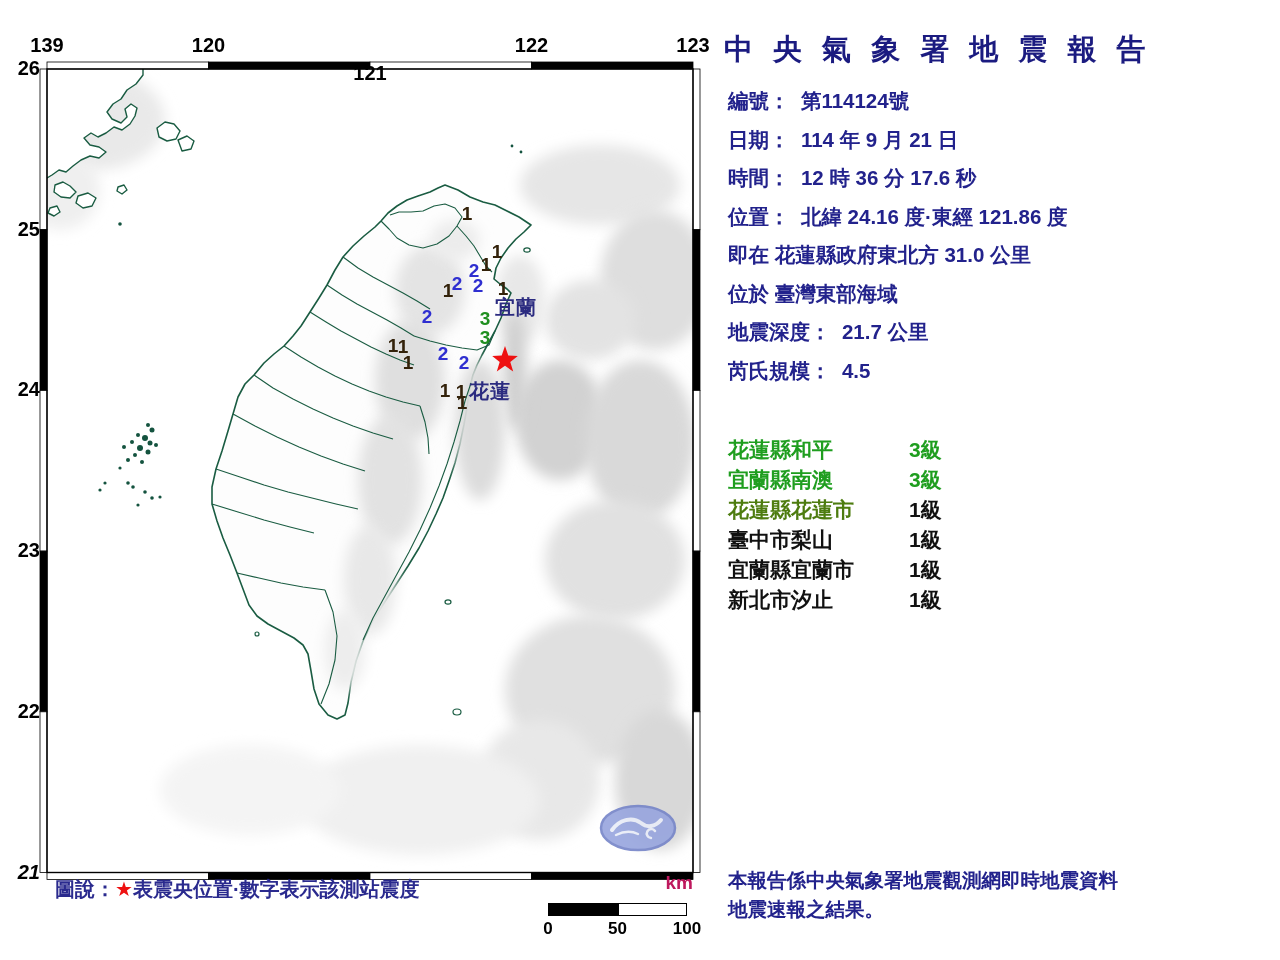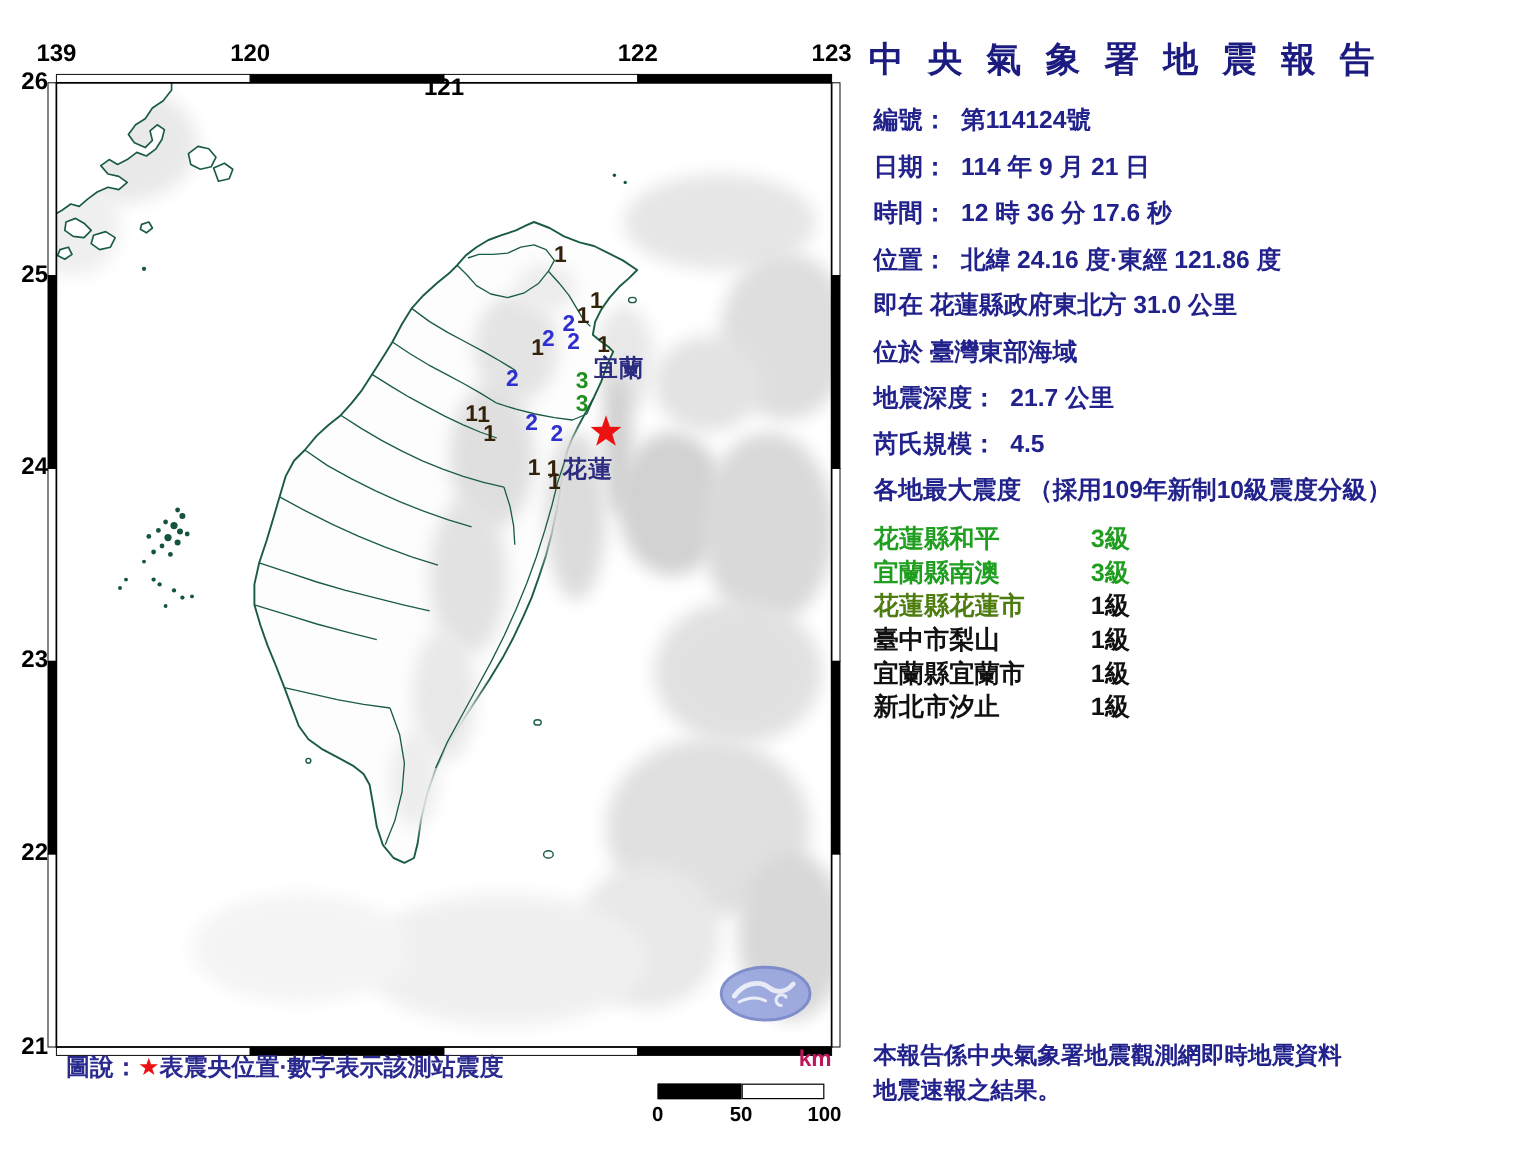--- a/index.html
+++ b/index.html
@@ -19,21 +19,21 @@
   #bar-white{position:absolute;left:617.5px;top:903px;width:69.5px;height:13px;background:#fff;border:1.5px solid #000;box-sizing:border-box;}
   .scale-tick{position:absolute;top:919px;transform:translateX(-50%);font-size:17px;font-weight:700;color:#000;}
   
   #info-panel{position:absolute;left:724px;top:0;width:556px;height:960px;}
   #page-title{position:absolute;left:0;top:30px;margin:0;font-size:29px;font-weight:700;
               color:#1b1b80;letter-spacing:6px;white-space:nowrap;}
   #detail-lines{position:absolute;left:4px;top:82px;}
   .detail-line{font-size:20.5px;font-weight:700;color:#22228c;line-height:38.5px;white-space:pre;}
   #station-table{position:absolute;left:4px;top:436px;}
   .station-row{font-size:21px;font-weight:700;line-height:28px;white-space:nowrap;}
-  .station-name{display:inline-block;width:181px;}
+  .station-name{display:inline-block;width:181px;font-family:Liberation Mono, monospace;}
   #disclaimer{position:absolute;left:4px;top:866px;font-size:19.5px;font-weight:700;color:#22228c;line-height:28.5px;}
 </style>
 </head>
 <body>
 
 <div id="map-panel">
 
   <svg id="map-svg" width="710" height="960" viewBox="0 0 710 960">
     <defs>
       <filter id="b" x="-60%" y="-60%" width="220%" height="220%">
@@ -180,21 +180,21 @@
       <div class="lon-tick" style="left: 348px; top: 34px; margin-top: 28px;">121</div>
       <div class="lon-tick" style="left: 509.5px; top: 34px;">122</div>
       <div class="lon-tick" style="left: 671px; top: 34px;">123</div>
     </div>
   <div id="lat-ticks">
       <div class="lat-tick" style="left: 6px; top: 57px;">26</div>
       <div class="lat-tick" style="left: 6px; top: 217.7px;">25</div>
       <div class="lat-tick" style="left: 6px; top: 378.4px;">24</div>
       <div class="lat-tick" style="left: 6px; top: 539.1px;">23</div>
       <div class="lat-tick" style="left: 6px; top: 699.8px;">22</div>
-      <div class="lat-tick" style="left: 6px; top: 860.5px;">21</div>
+      <div class="lat-tick" style="left: 6px; top: 860.5px; font-style: italic;">21</div>
     </div>
   <div id="markers">
       <div class="marker" style="left: 467px; top: 213px; color: rgb(51, 34, 10);">1</div>
       <div class="marker" style="left: 497px; top: 251px; color: rgb(51, 34, 10);">1</div>
       <div class="marker" style="left: 486px; top: 264px; color: rgb(51, 34, 10);">1</div>
       <div class="marker" style="left: 474px; top: 270px; color: rgb(47, 47, 208);">2</div>
       <div class="marker" style="left: 457px; top: 283px; color: rgb(47, 47, 208);">2</div>
       <div class="marker" style="left: 478px; top: 285px; color: rgb(47, 47, 208);">2</div>
       <div class="marker" style="left: 448px; top: 290px; color: rgb(51, 34, 10);">1</div>
       <div class="marker" style="left: 503px; top: 288px; color: rgb(51, 34, 10);">1</div>
@@ -233,21 +233,20 @@
   <h1 id="page-title">中 央 氣 象 署 地 震 報 告</h1>
   <div id="detail-lines">
       <div class="detail-line">編號：  第114124號</div>
       <div class="detail-line">日期：  114 年 9 月 21 日</div>
       <div class="detail-line">時間：  12 時 36 分 17.6 秒</div>
       <div class="detail-line">位置：  北緯 24.16 度·東經 121.86 度</div>
       <div class="detail-line">即在 花蓮縣政府東北方 31.0 公里</div>
       <div class="detail-line">位於 臺灣東部海域</div>
       <div class="detail-line">地震深度：  21.7 公里</div>
       <div class="detail-line">芮氏規模：  4.5</div>
-      <div class="detail-line">各地最大震度 （採用109年新制10級震度分級）</div>
     </div>
   <div id="station-table">
       <div class="station-row"><span class="station-name" style="color: rgb(31, 158, 31);">花蓮縣和平</span><span style="color: rgb(31, 158, 31);">3級</span></div>
       <div class="station-row"><span class="station-name" style="color: rgb(31, 158, 31);">宜蘭縣南澳</span><span style="color: rgb(31, 158, 31);">3級</span></div>
       <div class="station-row"><span class="station-name" style="color: #4d7c0f;">花蓮縣花蓮市</span><span style="color: rgb(17, 17, 17);">1級</span></div>
       <div class="station-row"><span class="station-name" style="color: rgb(17, 17, 17);">臺中市梨山</span><span style="color: rgb(17, 17, 17);">1級</span></div>
       <div class="station-row"><span class="station-name" style="color: rgb(17, 17, 17);">宜蘭縣宜蘭市</span><span style="color: rgb(17, 17, 17);">1級</span></div>
       <div class="station-row"><span class="station-name" style="color: rgb(17, 17, 17);">新北市汐止</span><span style="color: rgb(17, 17, 17);">1級</span></div>
     </div>
   <div id="disclaimer">

